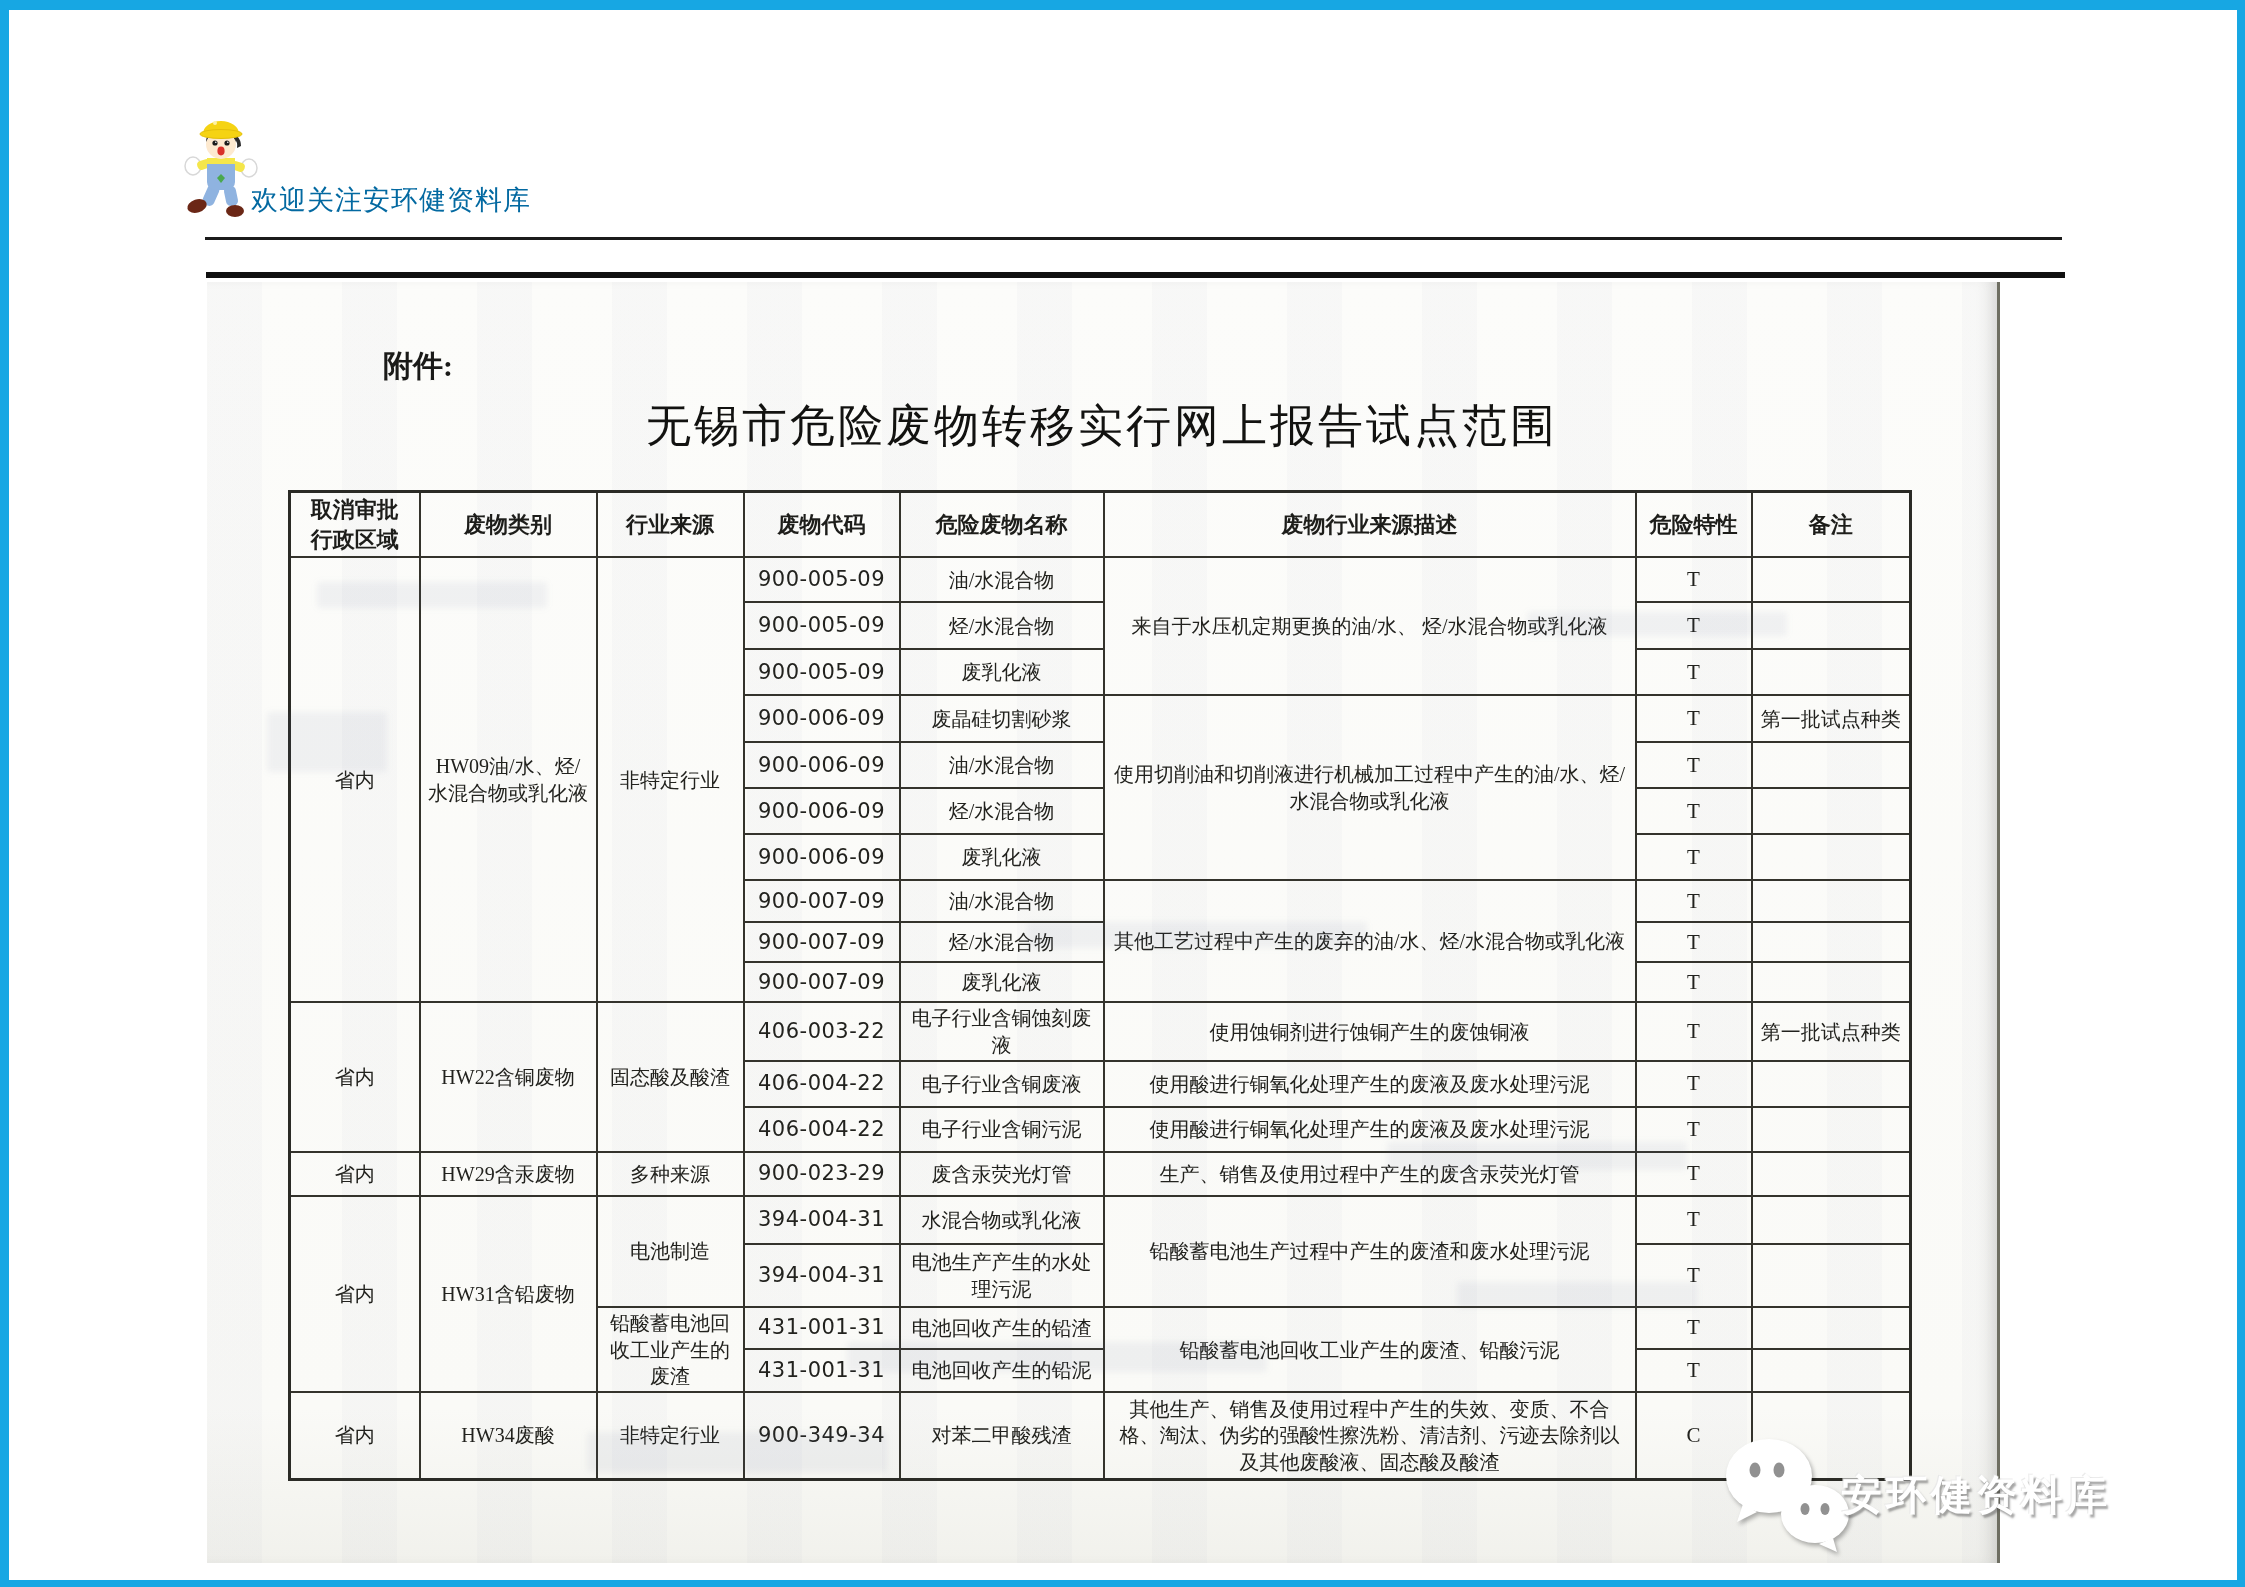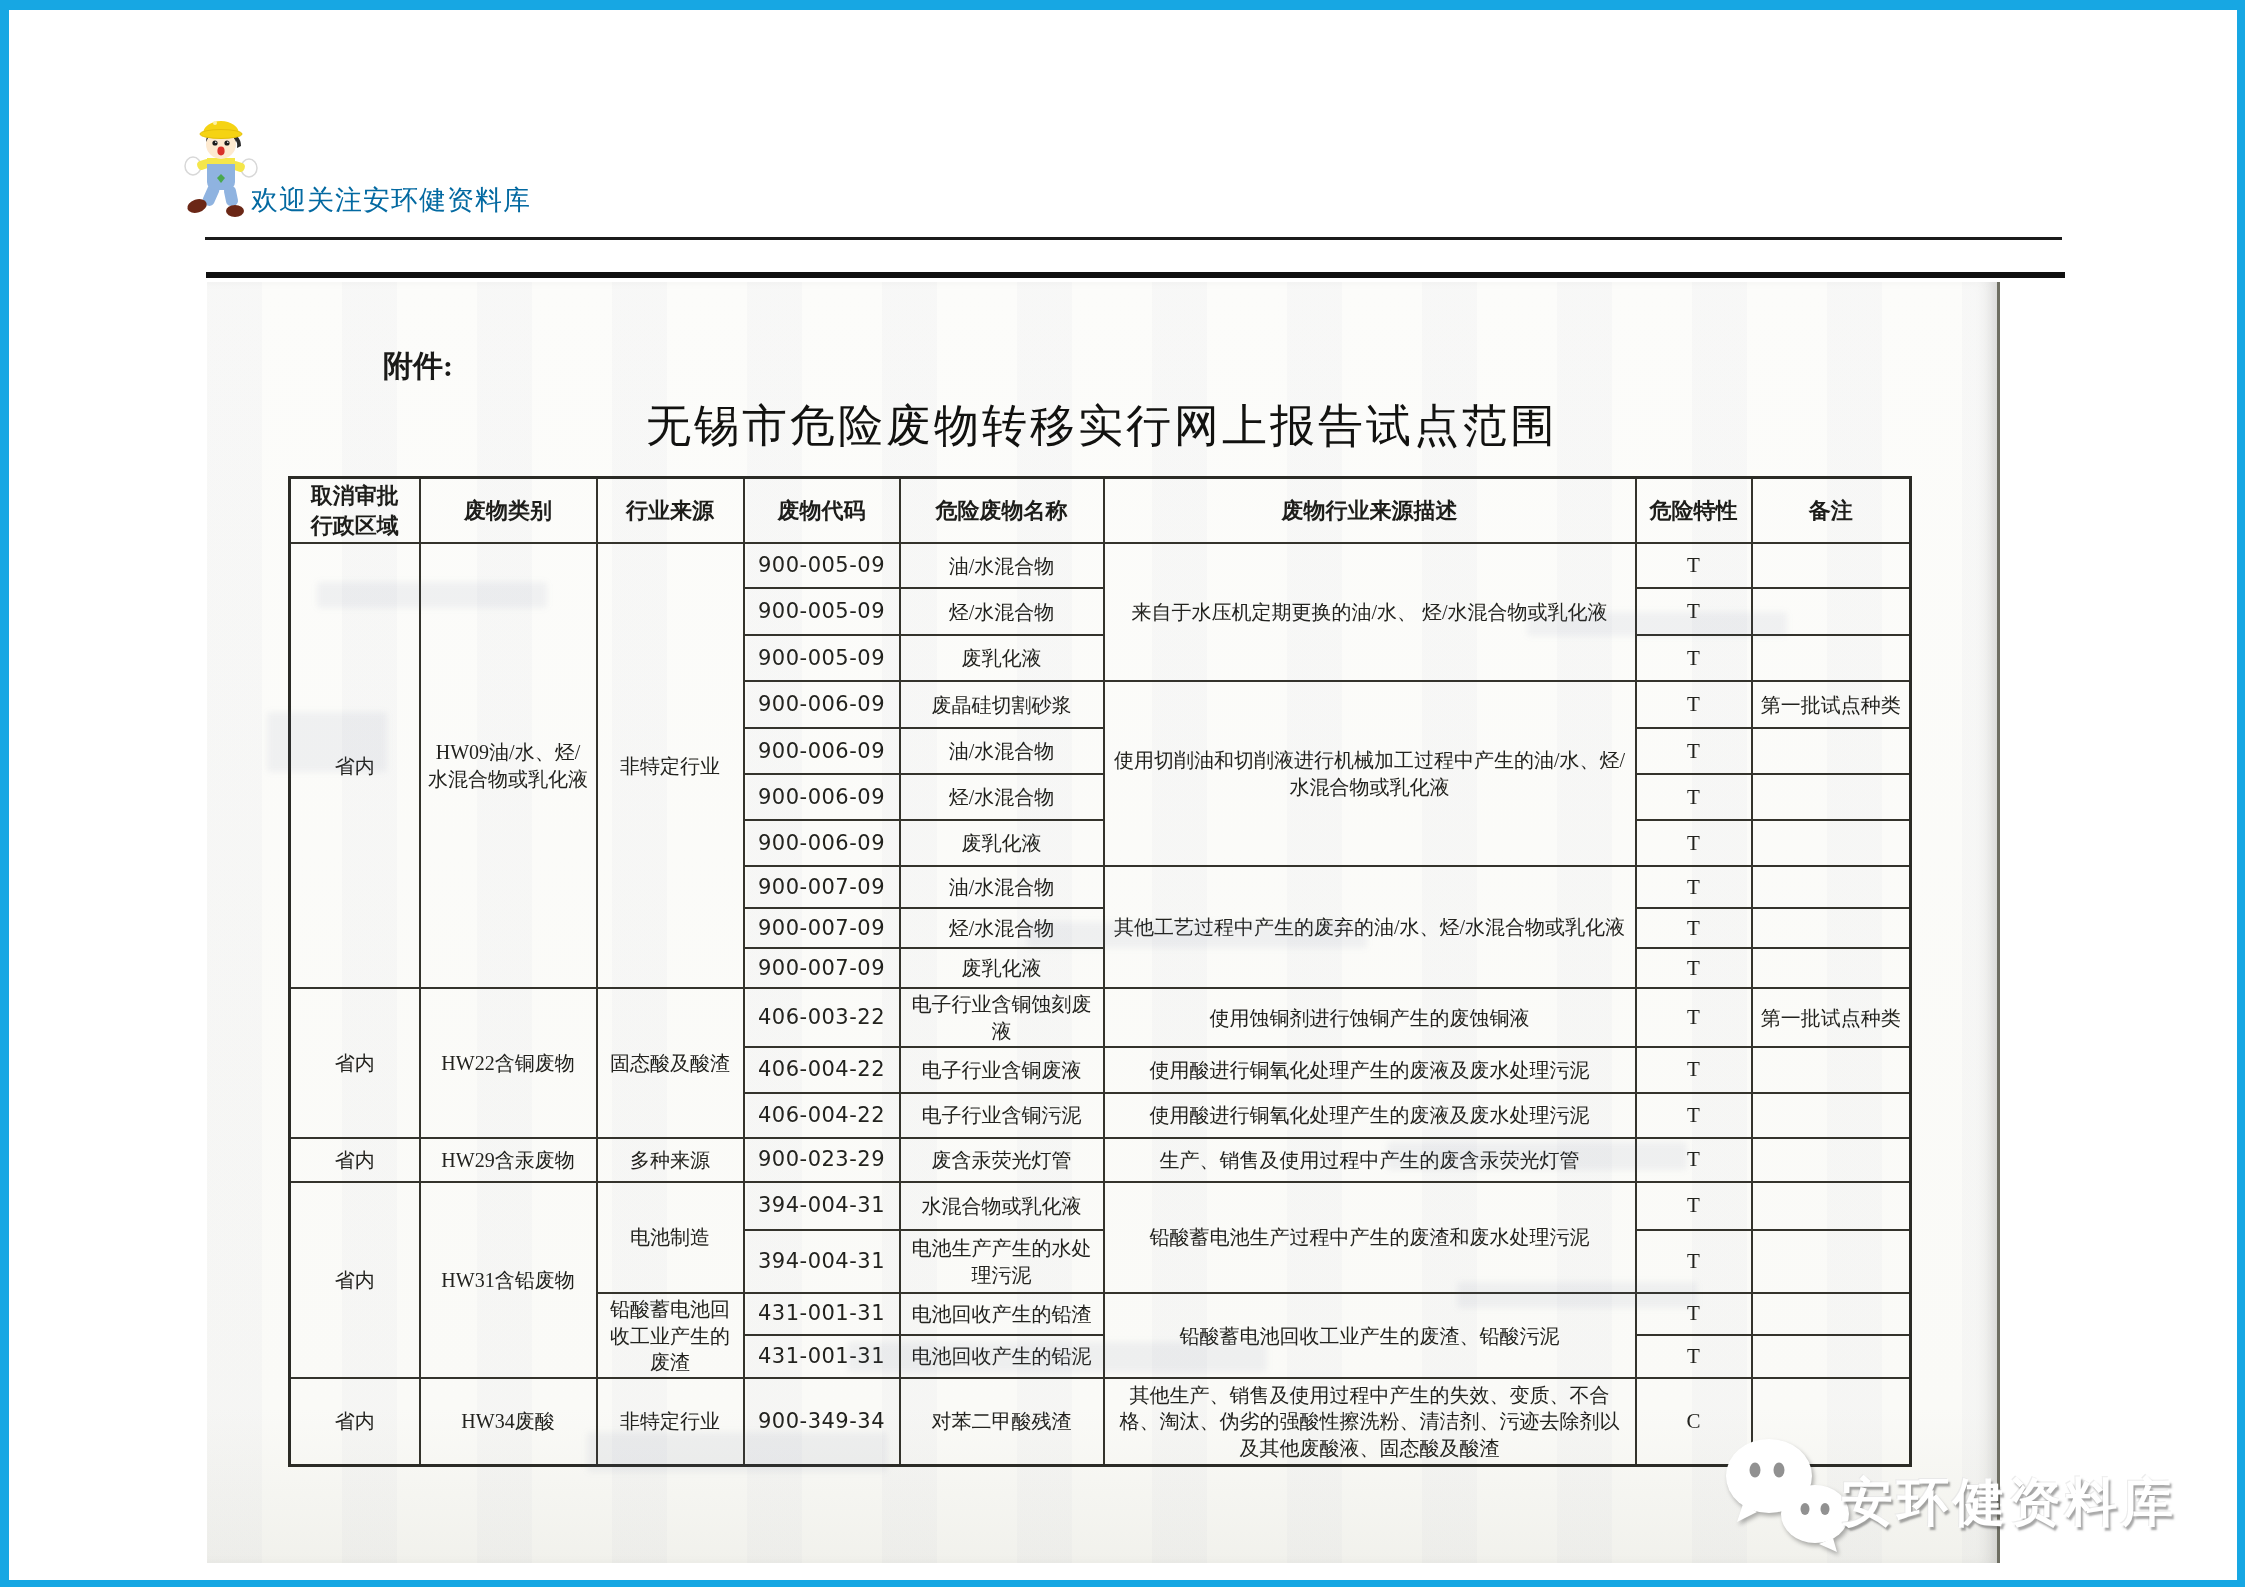--- a/index.html
+++ b/index.html
@@ -37,21 +37,21 @@
   .attachment-label{
     position:absolute;left:176px;top:64px;
     font-size:30px;font-weight:700;color:#1a1a18;
     font-family:"Liberation Serif", serif;
   }
   .doc-title{
     position:absolute;left:0;top:114px;width:100%;
     text-align:center;font-size:45px;font-weight:400;letter-spacing:3px;color:#121210;
     font-family:"DejaVu Sans", sans-serif;
   }
-  .table-wrap{position:absolute;left:81px;top:194px;}
+  .table-wrap{position:absolute;left:81px;top:208px;}
   table.scan-table{
     border-collapse:collapse;table-layout:fixed;width:1621px;
     font-family:"Liberation Serif", serif;color:#22221e;
     background:transparent;
     border:3px solid #2b2b26;
   }
   table.scan-table th, table.scan-table td{
     border:2px solid #34332c;
     text-align:center;vertical-align:middle;
     padding:2px 6px;box-sizing:border-box;
@@ -65,21 +65,21 @@
   table.scan-table td.col5{padding:2px 8px;text-align:center;}
   table.scan-table td.col6{font-size:21px;}
 
   
   .ghost{position:absolute;background:rgba(90,95,135,0.07);filter:blur(3px);border-radius:4px;pointer-events:none;}
 
   
   .watermark{position:absolute;left:1712px;top:1424px;width:500px;height:130px;}
   .watermark-text{
     position:absolute;left:120px;top:34px;
-    font-size:52px;font-weight:700;letter-spacing:4px;color:#ffffff;
+    font-size:41px;font-weight:700;letter-spacing:4px;color:#ffffff;
     text-shadow:2px 3px 2px rgba(80,80,80,0.5), -1px -1px 0 rgba(230,230,230,0.8);
     font-family:"DejaVu Sans", sans-serif;white-space:nowrap;
   }
 </style>
 </head>
 <body>
 
 <div class="canvas">
 
   <svg class="mascot" viewBox="0 0 84 104">

